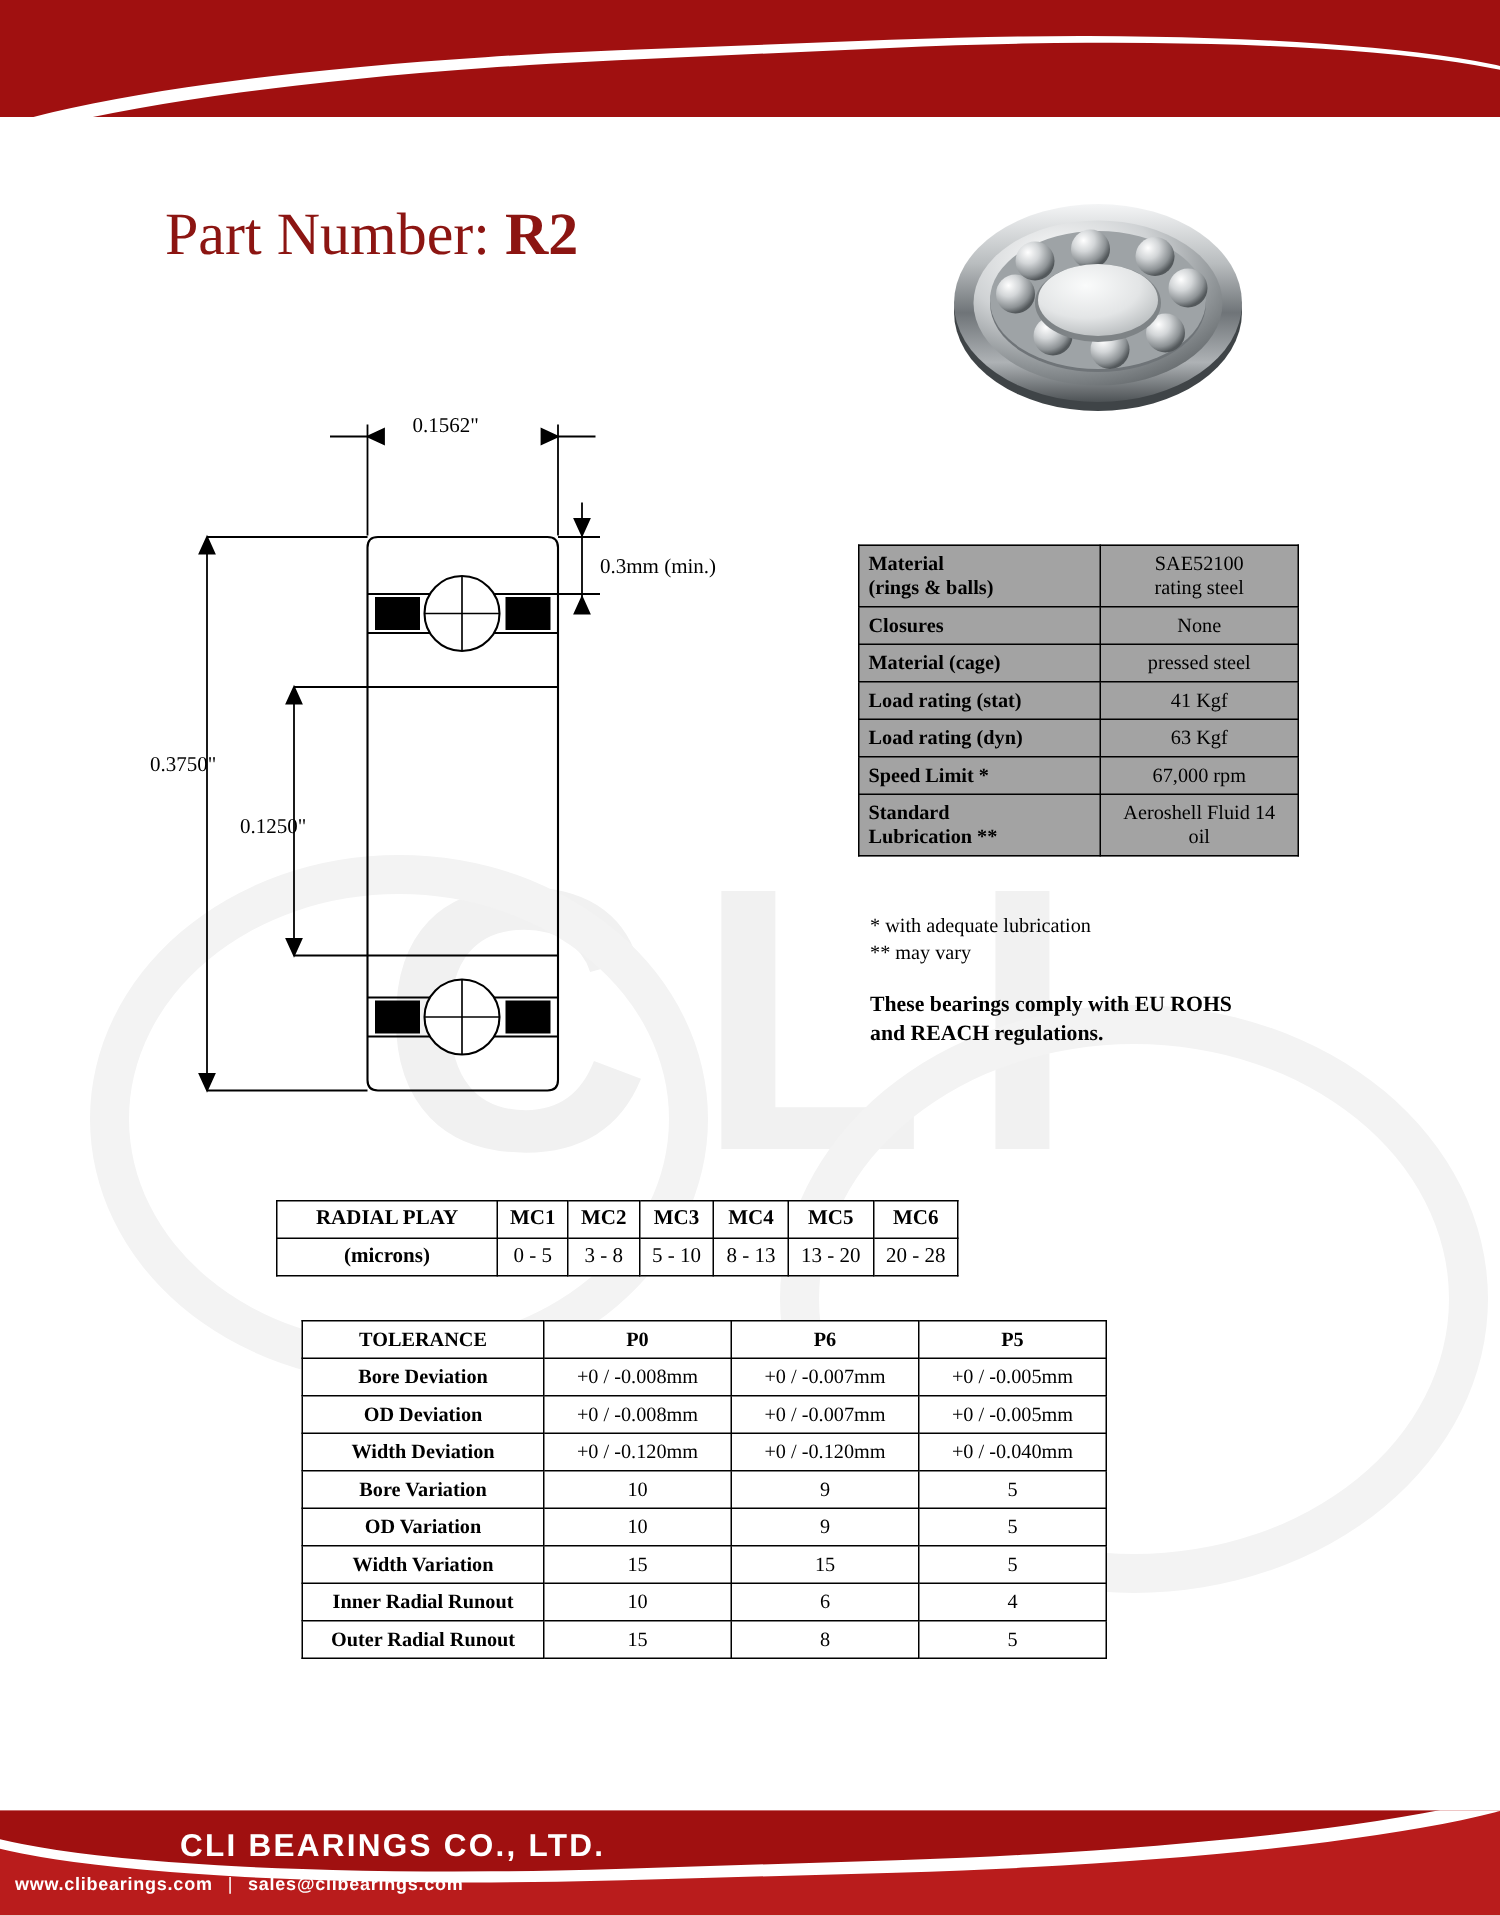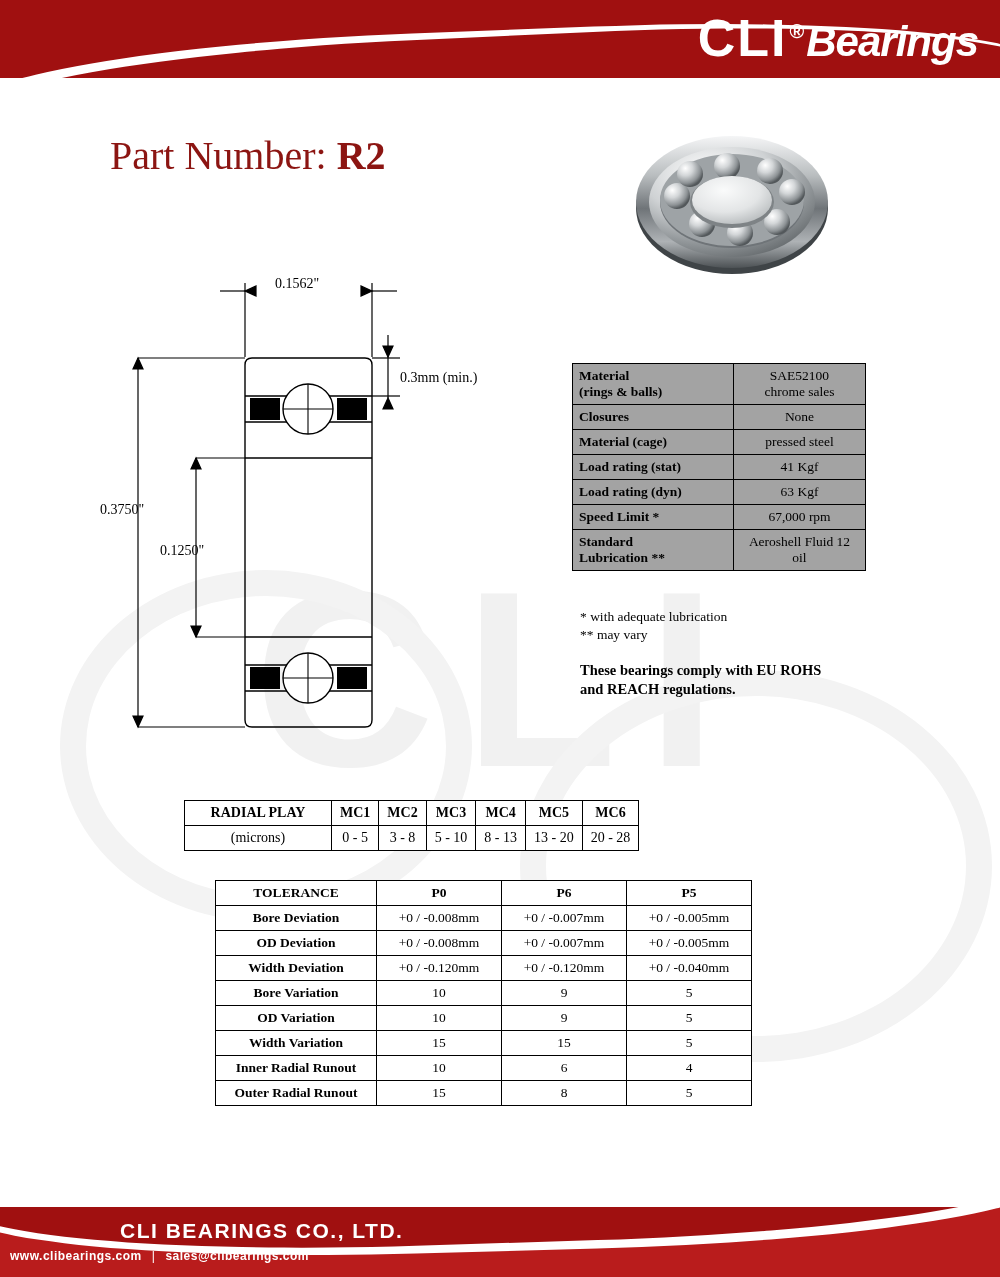--- a/index.html
+++ b/index.html
@@ -185,27 +185,27 @@
   }
   .radial-table th {
     font-weight: bold;
   }
   .radial-table td.rowhead, .radial-table th.rowhead {
     width: 130px;
     font-weight: bold;
     text-align: center;
   }
   .radial-table td.rowunit {
-    font-weight: normal;
+    font-weight: bold;
   }
 
   
   .tol-table {
     position: absolute;
-    left: 215px;
+    left: 201px;
     top: 880px;
     border-collapse: collapse;
     font-size: 13.5px;
     z-index: 3;
     background: #fff;
   }
   .tol-table td, .tol-table th {
     border: 1px solid #000;
     padding: 4px 6px;
     text-align: center;
@@ -281,23 +281,20 @@
 
 <div class="watermark">
   <div class="wm-ellipse" style="left:60px; top:40px; width:360px; height:300px;"></div>
   <div class="wm-ellipse" style="left:520px; top:140px; width:420px; height:340px;"></div>
   <span>CLI</span>
 </div>
 
 <div class="header">
   <div class="header-swoosh"></div>
   <div class="header-swoosh2"></div>
-  <div class="logo">
-    <span class="cli">CLI</span><span class="reg">®</span><span class="bearings">Bearings</span>
-  </div>
 </div>
 
 <div class="part-title">
   <span>Part Number:</span>
   <b>R2</b>
 </div>
 
 <div class="bearing-photo">
   <svg width="200" height="200" viewBox="0 0 200 200">
     <defs>
@@ -422,21 +419,21 @@
 
 <table class="spec-table">
   <tbody>
     <tr>
       <td class="label">
         <div>Material</div>
         <div>(rings &amp; balls)</div>
       </td>
       <td class="value">
         <div>SAE52100</div>
-        <div>chrome sales</div>
+        <div>rating steel</div>
       </td>
     </tr>
     <tr>
       <td class="label">Closures</td>
       <td class="value">None</td>
     </tr>
     <tr>
       <td class="label">Material (cage)</td>
       <td class="value">pressed steel</td>
     </tr>
@@ -451,21 +448,21 @@
     <tr>
       <td class="label">Speed Limit *</td>
       <td class="value">67,000 rpm</td>
     </tr>
     <tr>
       <td class="label">
         <div>Standard</div>
         <div>Lubrication **</div>
       </td>
       <td class="value">
-        <div>Aeroshell Fluid 12</div>
+        <div>Aeroshell Fluid 14</div>
         <div>oil</div>
       </td>
     </tr>
   </tbody>
 </table>
 
 <div class="notes">
   <div>* with adequate lubrication</div>
   <div>** may vary</div>
 </div>

